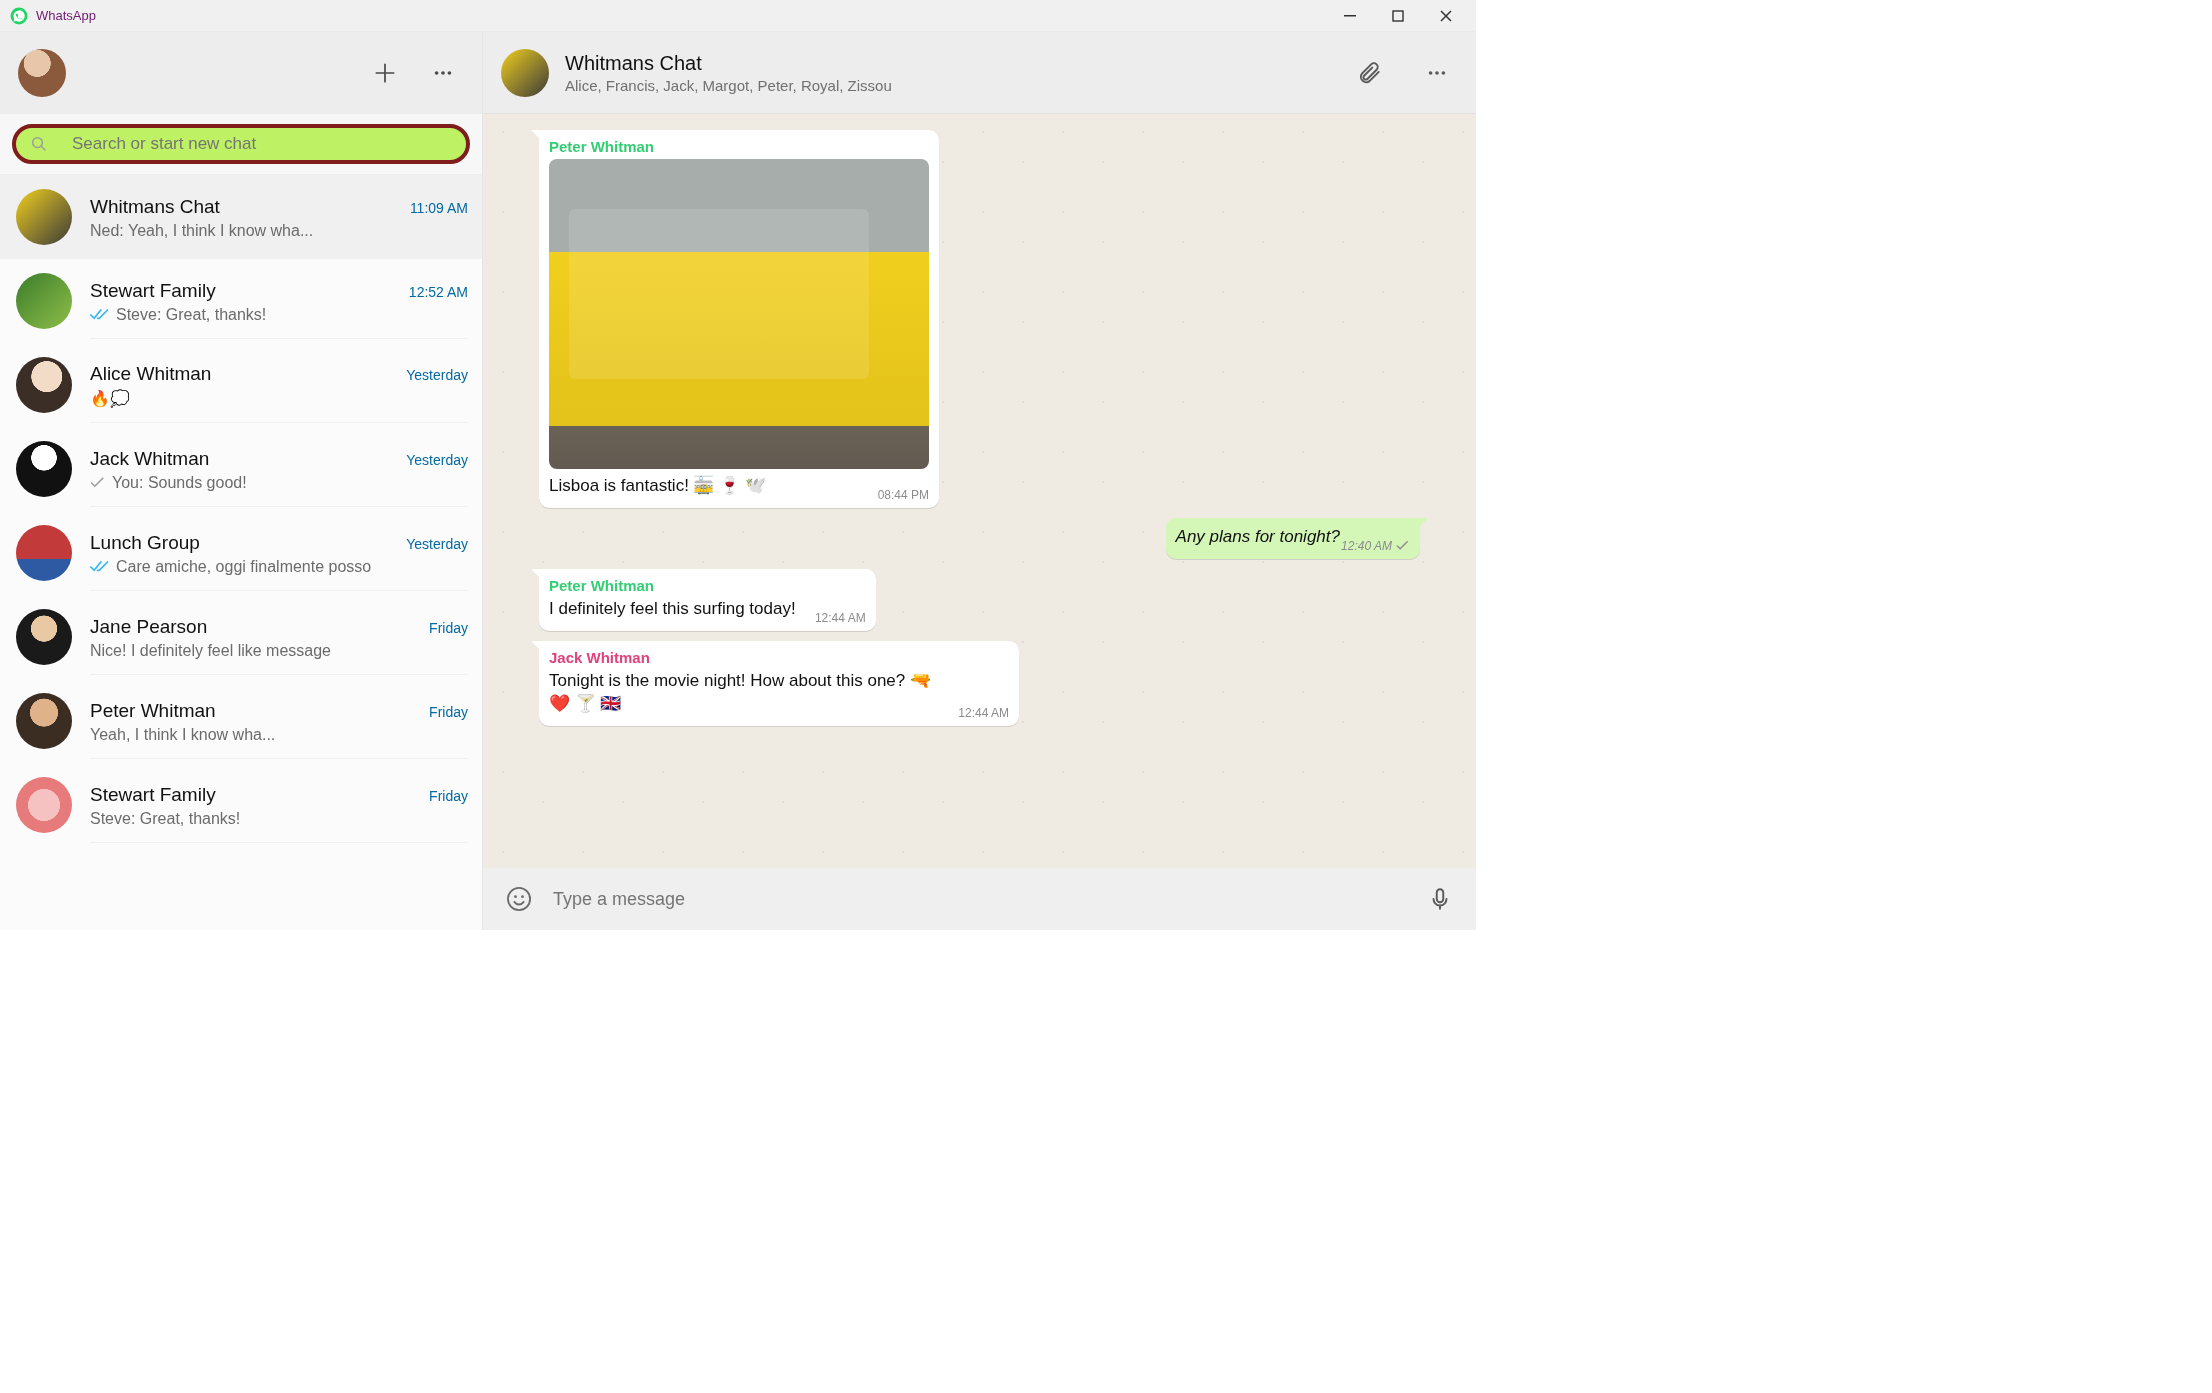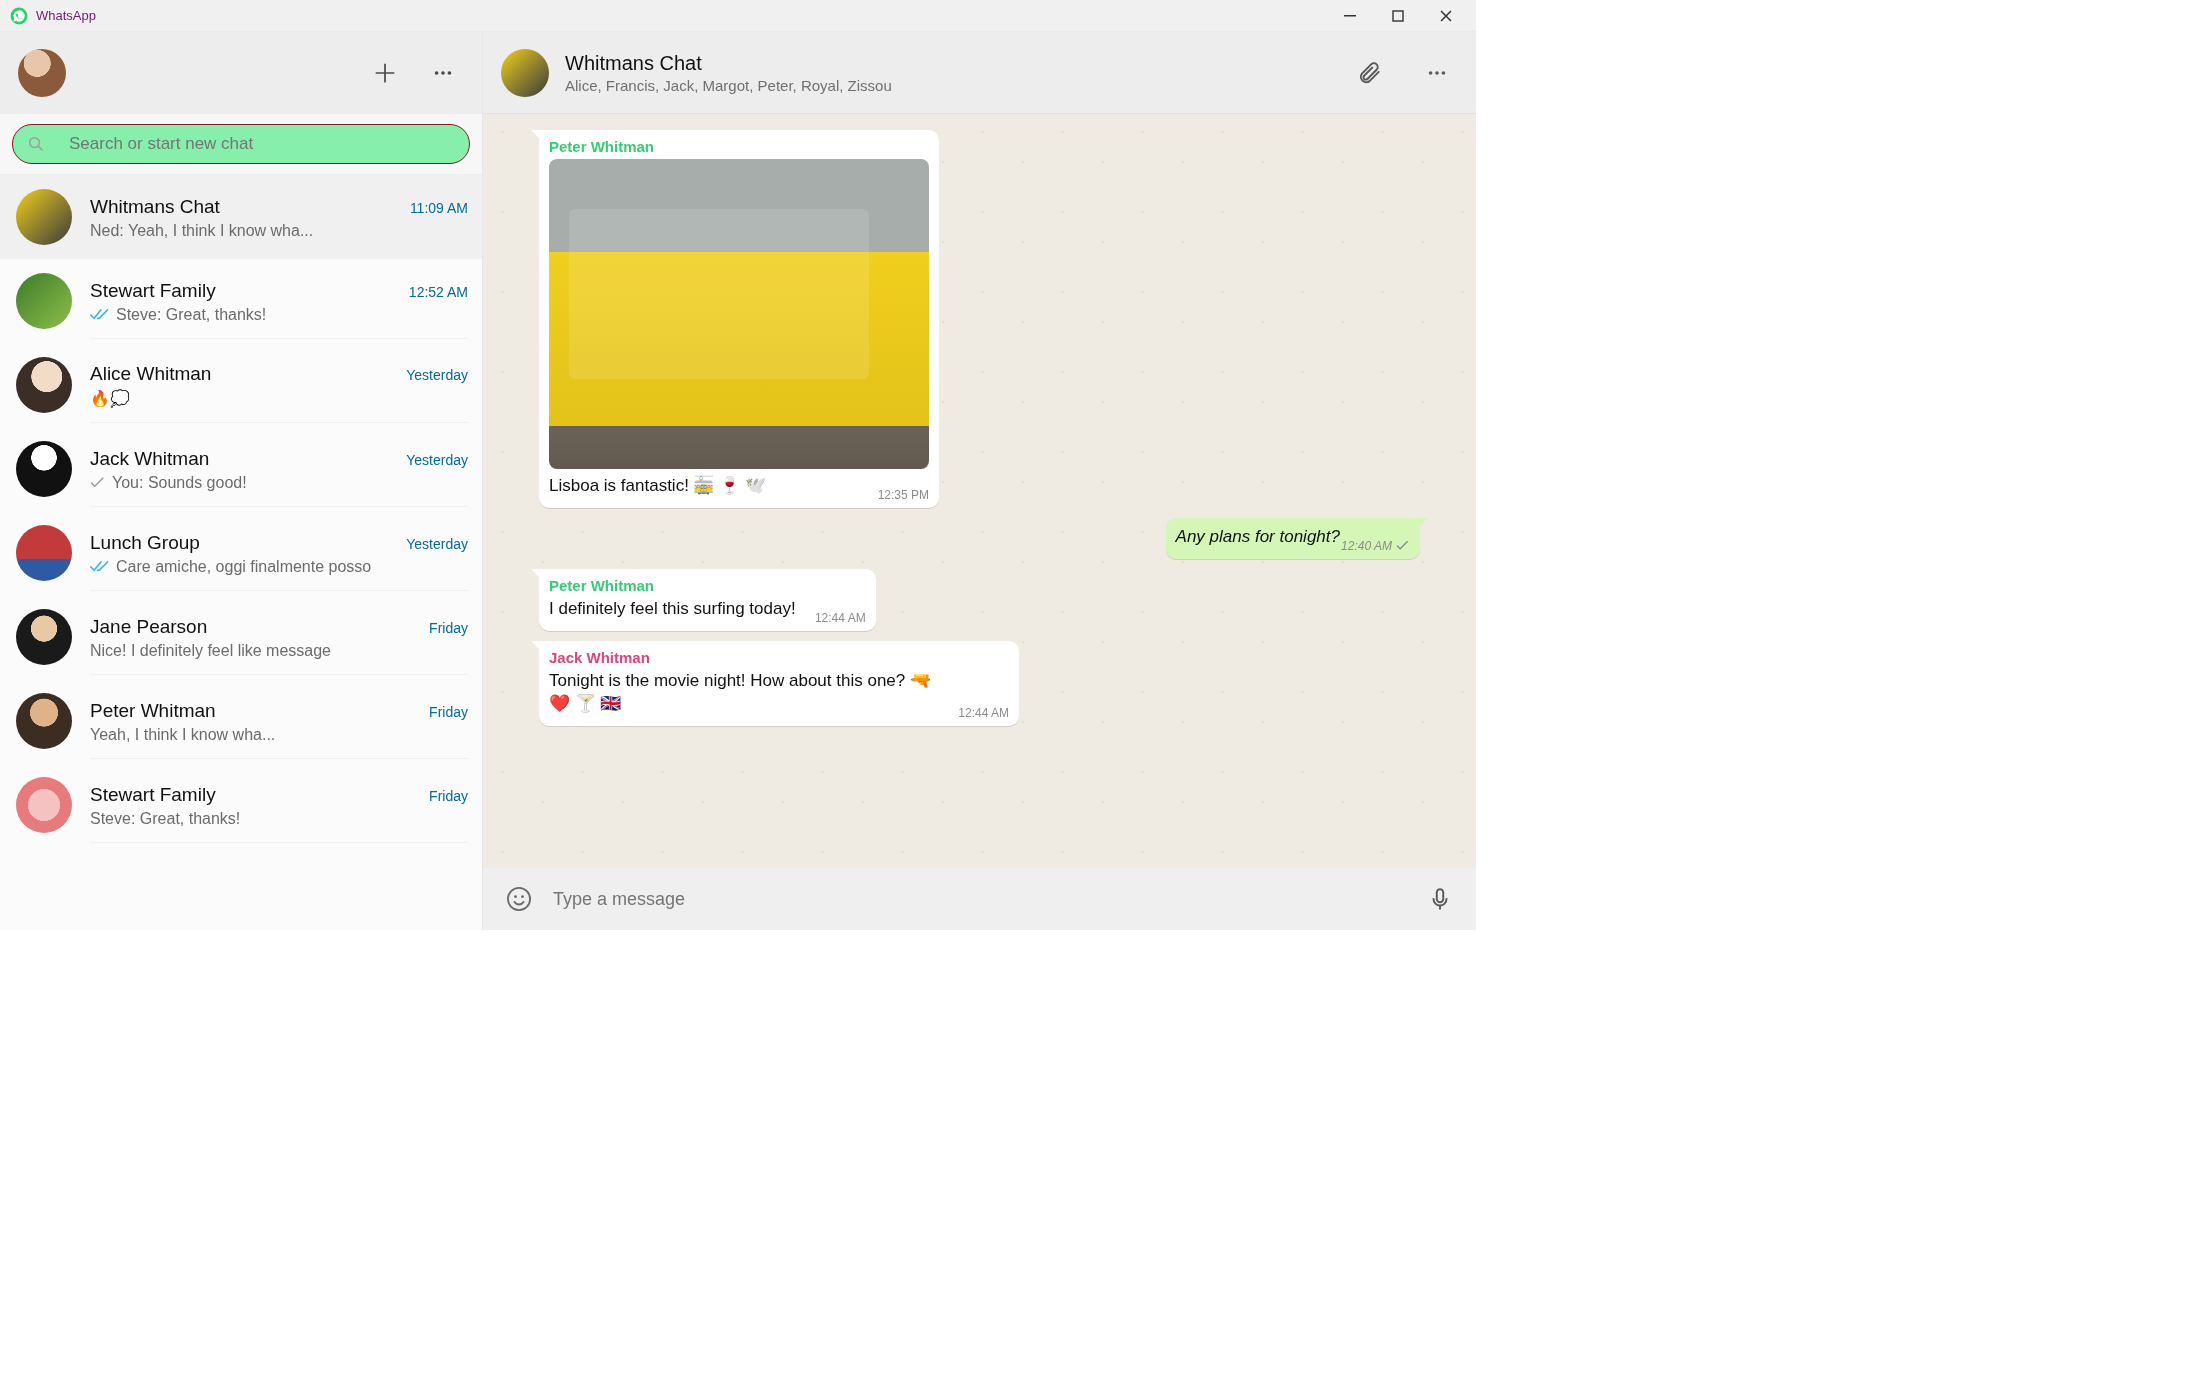--- a/index.html
+++ b/index.html
@@ -62,22 +62,22 @@
   cursor: pointer;
 }
 .hdr-icon + .hdr-icon { margin-left: 16px; }
 
 .search-wrap {
   padding: 10px 12px;
   background: #f7f7f7;
   border-bottom: 1px solid #eee;
 }
 .search {
-  background: #86efac;
-  border: 1px solid #7f1d1d;
+  background: #bef264;
+  border: 4px solid #7f1d1d;
   border-radius: 20px;
   height: 40px;
   display: flex;
   align-items: center;
   padding: 0 14px;
 }
 .search svg { flex-shrink: 0; }
 .search input {
   border: none; outline: none;
   font-size: 17px;
@@ -405,21 +405,21 @@
       </div>
     </div>
 
     <div class="messages" id="messages">
         <div class="msg-row in">
           <div class="bubble in with-tail">
             <div class="sender" style="color:#35cd74">Peter Whitman</div>
             <div class="msg-image"></div>
             <div class="msg-text">Lisboa is fantastic! 🚋 🍷 🕊️</div>
             <div class="msg-time">
-              <span>12:35 PM</span>
+              <span>08:44 PM</span>
             </div>
           </div>
         </div>
         <div class="msg-row out">
           <div class="bubble out with-tail">
             <div class="msg-text">Any plans for tonight?</div>
             <div class="msg-time">
               <span>12:40 AM</span> 
               <svg width="14" height="12" viewBox="0 0 20 16">
                 <path d="M2 8l4 4L16 2" fill="none" stroke="#8c8c8c" stroke-width="2" stroke-linecap="round"></path>

